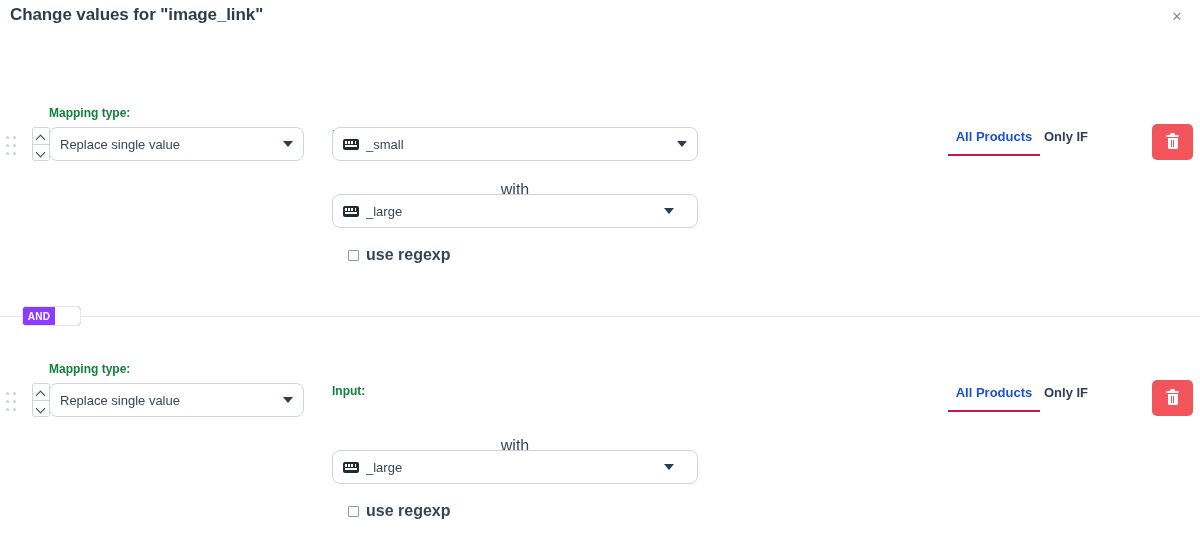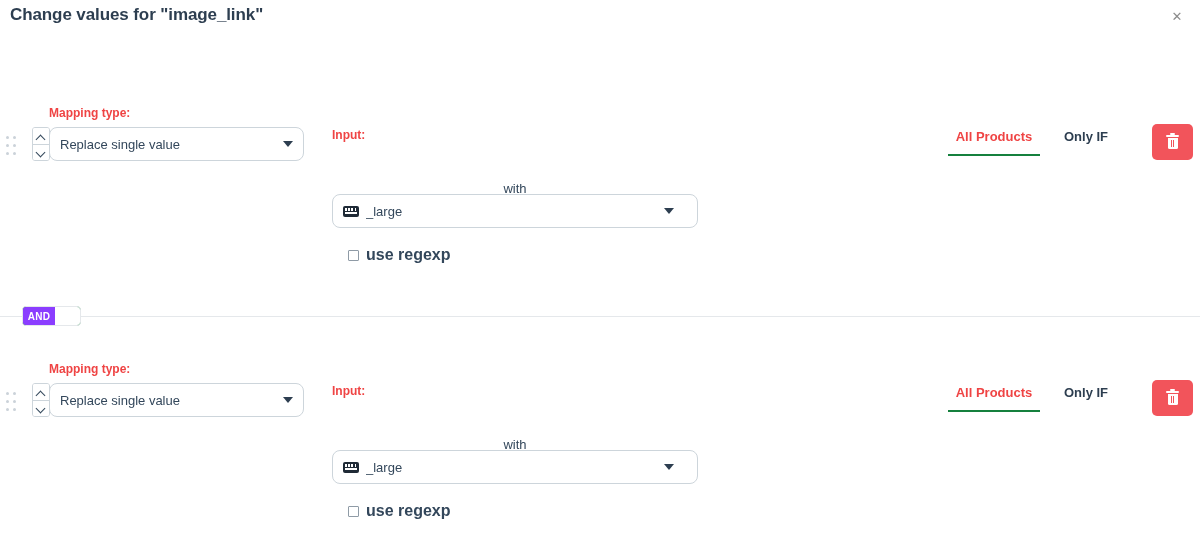--- a/index.html
+++ b/index.html
@@ -63,28 +63,28 @@
     content: ""; position: absolute; left: 0; top: 0;
     width: 6px; height: 6px;
     border-left: 1.4px solid #33475b; border-top: 1.4px solid #33475b;
   }
   .chev.up::before { transform: rotate(45deg); top: 2px; }
   .chev.down::before { transform: rotate(-135deg); top: -1px; }
 
   
   .field-label {
     position: absolute;
-    font-size: 12px; font-weight: 700; color: #ef4444;
+    font-size: 12px; font-weight: 700; color: #15803d;
     white-space: nowrap;
   }
   .label-mapping { left: 49px; top: 6px; }
   .label-input { left: 332px; top: 16px; margin-top: 12px; }
   .label-with {
     left: 332px; top: 81px; width: 366px; text-align: center;
-    font-size: 13px; font-weight: 400; color: #33475b;
+    font-size: 16px; font-weight: 400; color: #33475b;
   }
 
   
   .select {
     position: absolute; height: 34px;
     border: 1px solid #cdd5db; border-radius: 8px; background: #fff;
     display: flex; align-items: center; padding: 0 10px;
     font-size: 13px; color: #33475b; cursor: pointer;
     white-space: nowrap;
   }
@@ -130,22 +130,22 @@
     border-radius: 1px; background: #fff; flex: 0 0 auto;
   }
 
   
   .scope-tabs { position: absolute; left: 948px; top: 29px; display: flex; align-items: flex-start; }
   .scope-tab {
     font-size: 13px; font-weight: 700; cursor: pointer;
     padding: 0 0 10px 0; white-space: nowrap; background: none; border: none;
     font-family: "Liberation Sans", sans-serif;
   }
-  .scope-tab.active { color: #ef4444; border-bottom: 2px solid #15803d; width: 92px; }
-  .scope-tab.inactive { color: #2d3e50; margin-left: 24px; padding-top: 0; text-align: right; }
+  .scope-tab.active { color: #1d4ed8; border-bottom: 2px solid #be185d; width: 92px; }
+  .scope-tab.inactive { color: #2d3e50; margin-left: 4px; padding-top: 0; text-align: right; }
 
   .delete-btn {
     position: absolute; left: 1152px; top: 24px;
     width: 41px; height: 36px; border-radius: 5px; border: none;
     background: #f2545b; cursor: pointer;
     display: flex; align-items: center; justify-content: center;
   }
   .trash { width: 13px; height: 15px; position: relative; }
   .trash .lid {
     position: absolute; left: 0; top: 0; width: 13px; height: 2px;
@@ -211,20 +211,25 @@
         </button>
     </div>
 
     <div class="field-label label-mapping">Mapping type:</div>
     <div class="select sel-mapping">
       <span class="val">Replace single value</span>
       <span class="caret"></span>
     </div>
 
     <div class="field-label label-input">Input:</div>
+    <div class="select sel-input">
+      <span class="kbd-icon"></span>
+      <span class="val">_small</span>
+      <span class="caret"></span>
+    </div>
 
     <div class="field-label label-with">with</div>
     <div class="select sel-with">
       <span class="kbd-icon"></span>
       <span class="val">_large</span>
       <span class="caret"></span>
     </div>
 
     <label class="regexp-row">
       <span class="cbox"></span>

